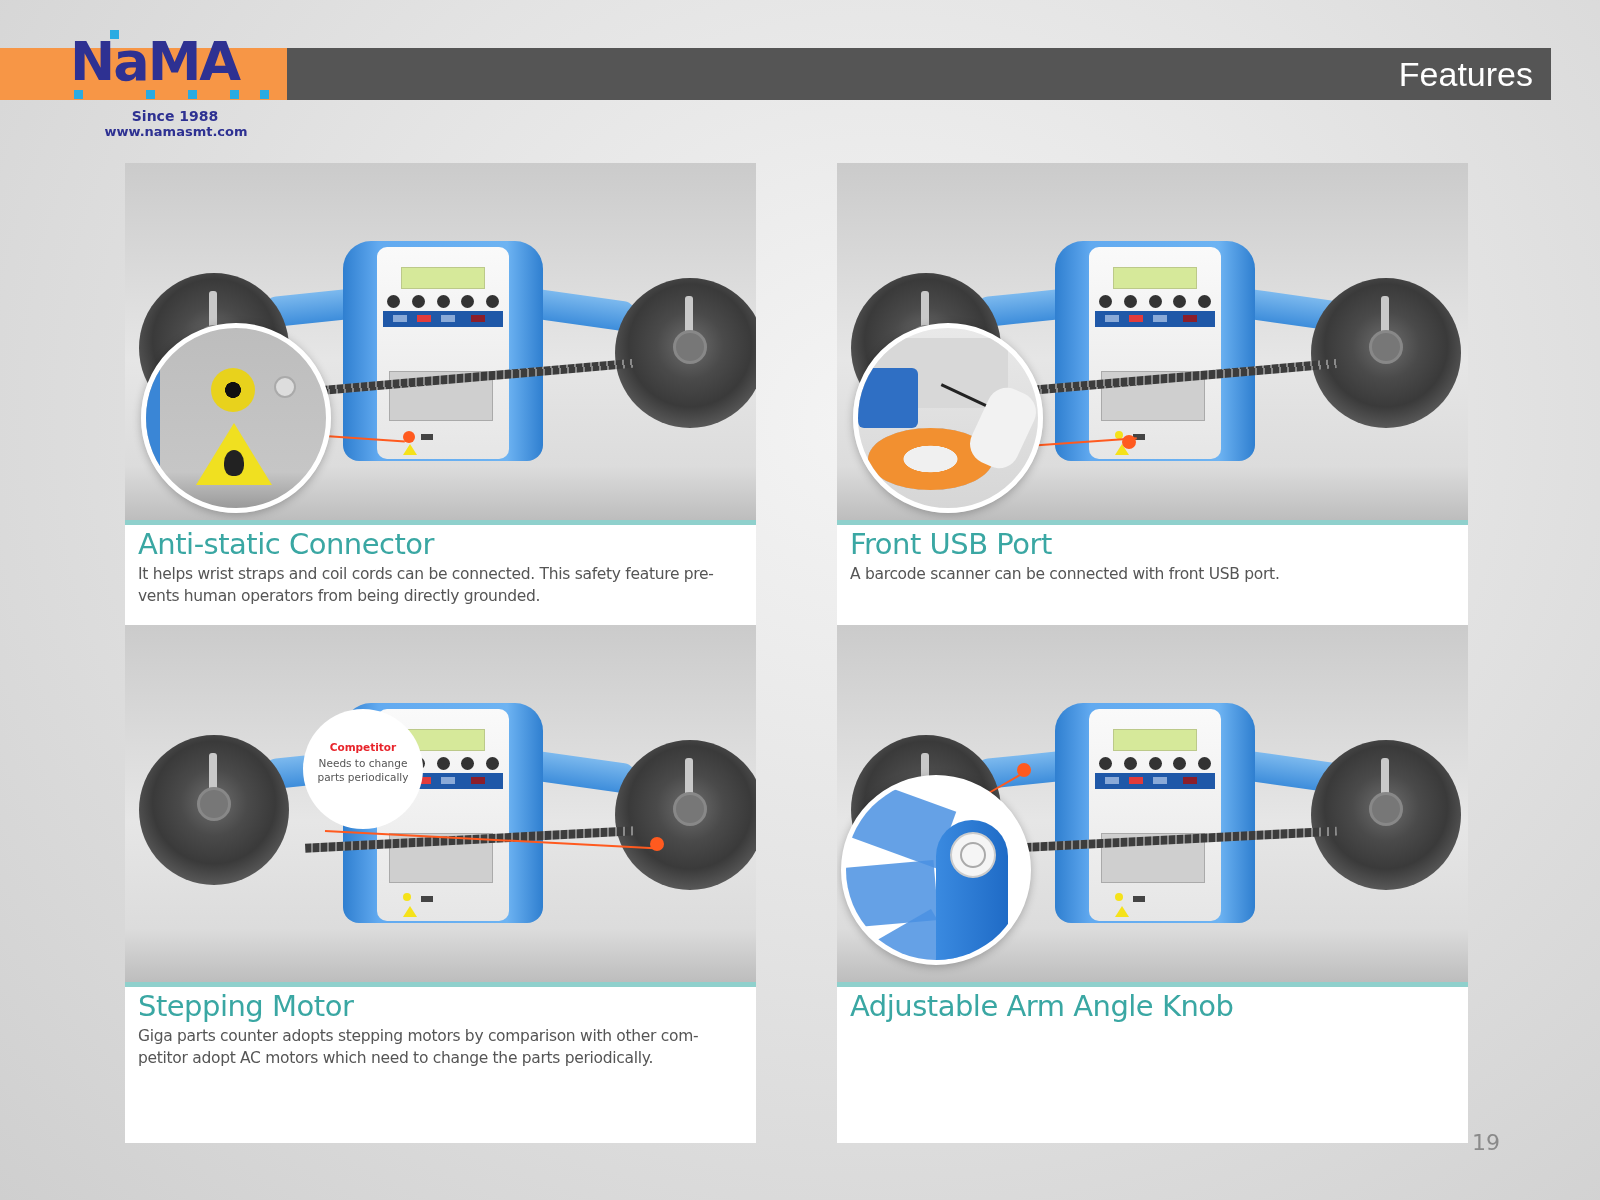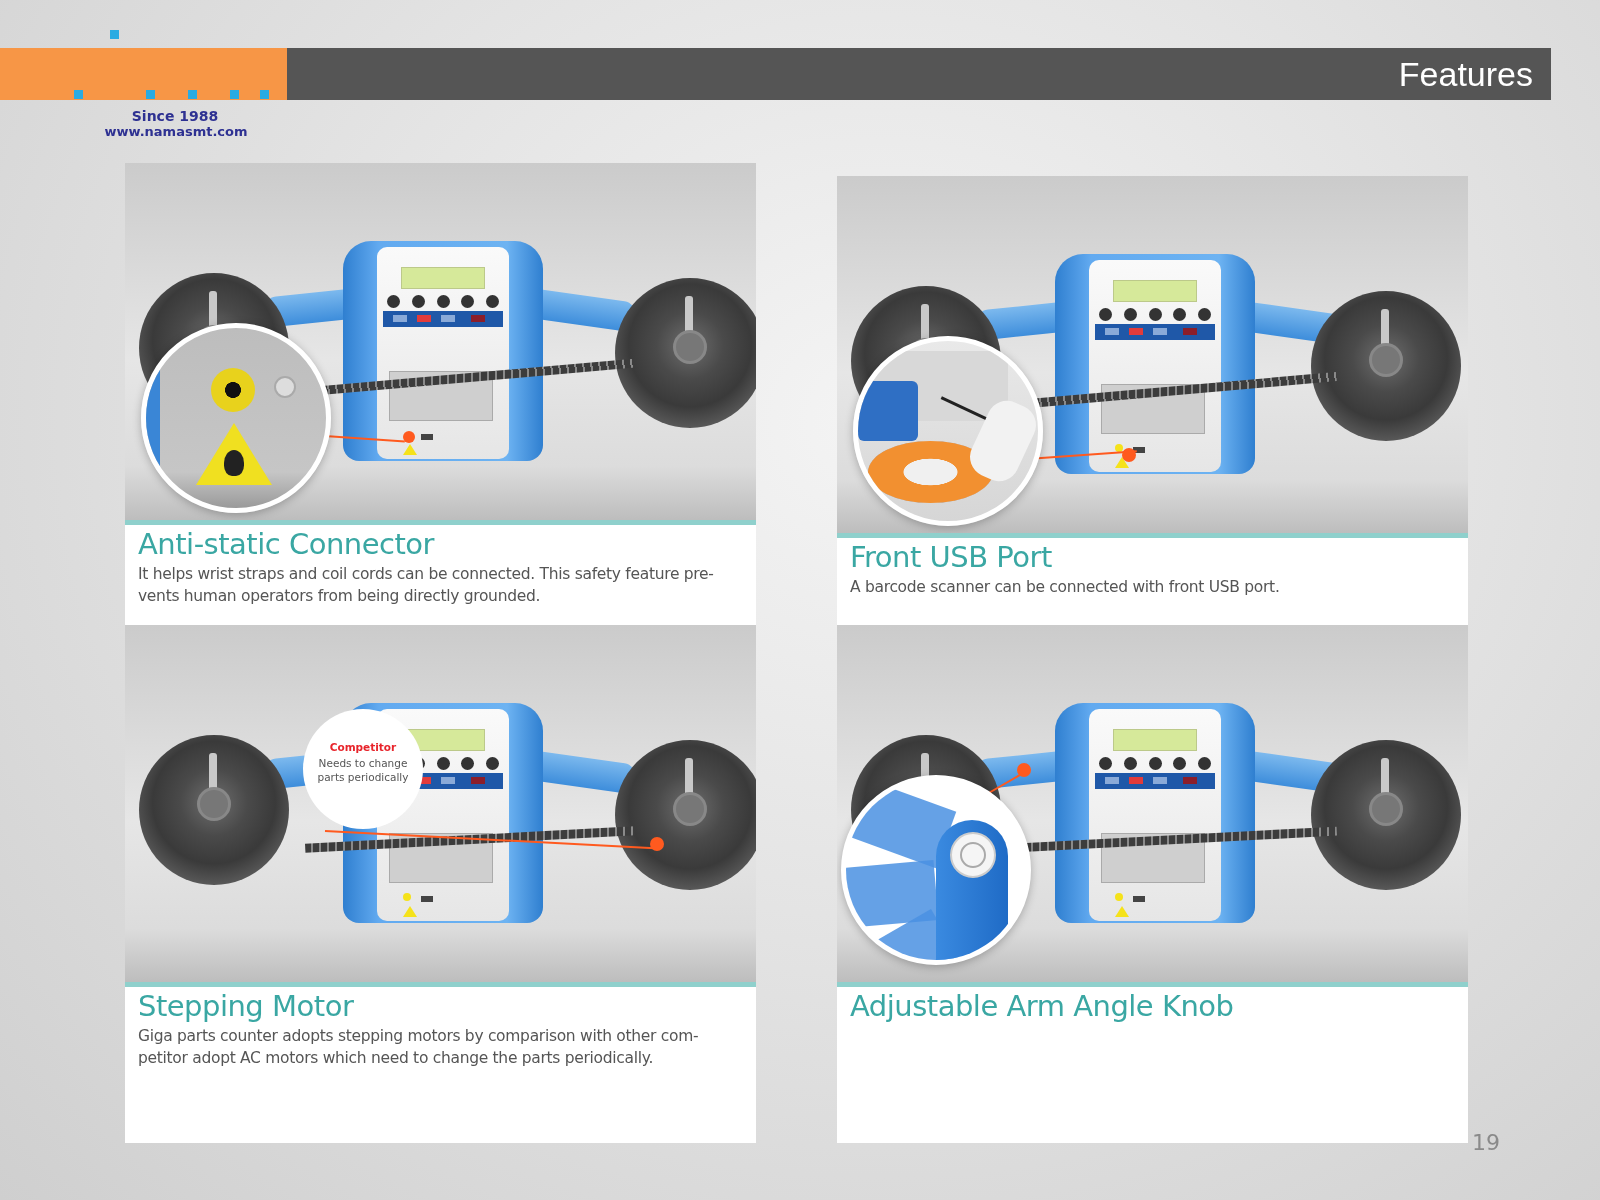--- a/index.html
+++ b/index.html
@@ -122,20 +122,21 @@
 <div class="grey-bar">
   <div class="features-title">Features</div>
 </div>
 <div class="logo">
   <div class="logo-dot" style="left:40px;top:2px;"></div>
   <div class="logo-dot" style="left:4px;top:62px;"></div>
   <div class="logo-dot" style="left:76px;top:62px;"></div>
   <div class="logo-dot" style="left:118px;top:62px;"></div>
   <div class="logo-dot" style="left:160px;top:62px;"></div>
   <div class="logo-dot" style="left:190px;top:62px;"></div>
+  <div class="logo-text">NaMA</div>
 </div>
 <div class="since">Since 1988</div>
 <div class="website">www.namasmt.com</div>
 
 <div class="panel" style="left:125px;top:163px;">
   <div class="photo">
     <div class="arm" style="left:140px;top:128px;width:130px;transform:rotate(-6deg);"></div>
     <div class="arm" style="left:400px;top:132px;width:110px;transform:rotate(8deg);"></div>
     <div class="reel" style="left:14px;top:110px;">
         <div class="spindle"></div>
@@ -175,21 +176,21 @@
       <div class="screw"></div>
       <div class="esd-tri"></div>
       <div class="esd-inner"></div>
     </div>
   </div>
   <div class="divider"></div>
   <div class="caption-title">Anti-static Connector</div>
   <div class="caption-text">It helps wrist straps and coil cords can be connected. This safety feature pre-vents human operators from being directly grounded.</div>
 </div>
 
-<div class="panel" style="left:837px;top:176px;padding-left:25px;">
+<div class="panel" style="left:837px;top:163px;padding-left:25px;">
   <div class="photo">
     <div class="arm" style="left:140px;top:128px;width:130px;transform:rotate(-6deg);"></div>
     <div class="arm" style="left:400px;top:132px;width:110px;transform:rotate(8deg);"></div>
     <div class="reel" style="left:14px;top:110px;">
         <div class="spindle"></div>
         <div class="hub"></div>
       </div>
     <div class="reel" style="left:474px;top:115px;">
         <div class="spindle"></div>
         <div class="hub"></div>

